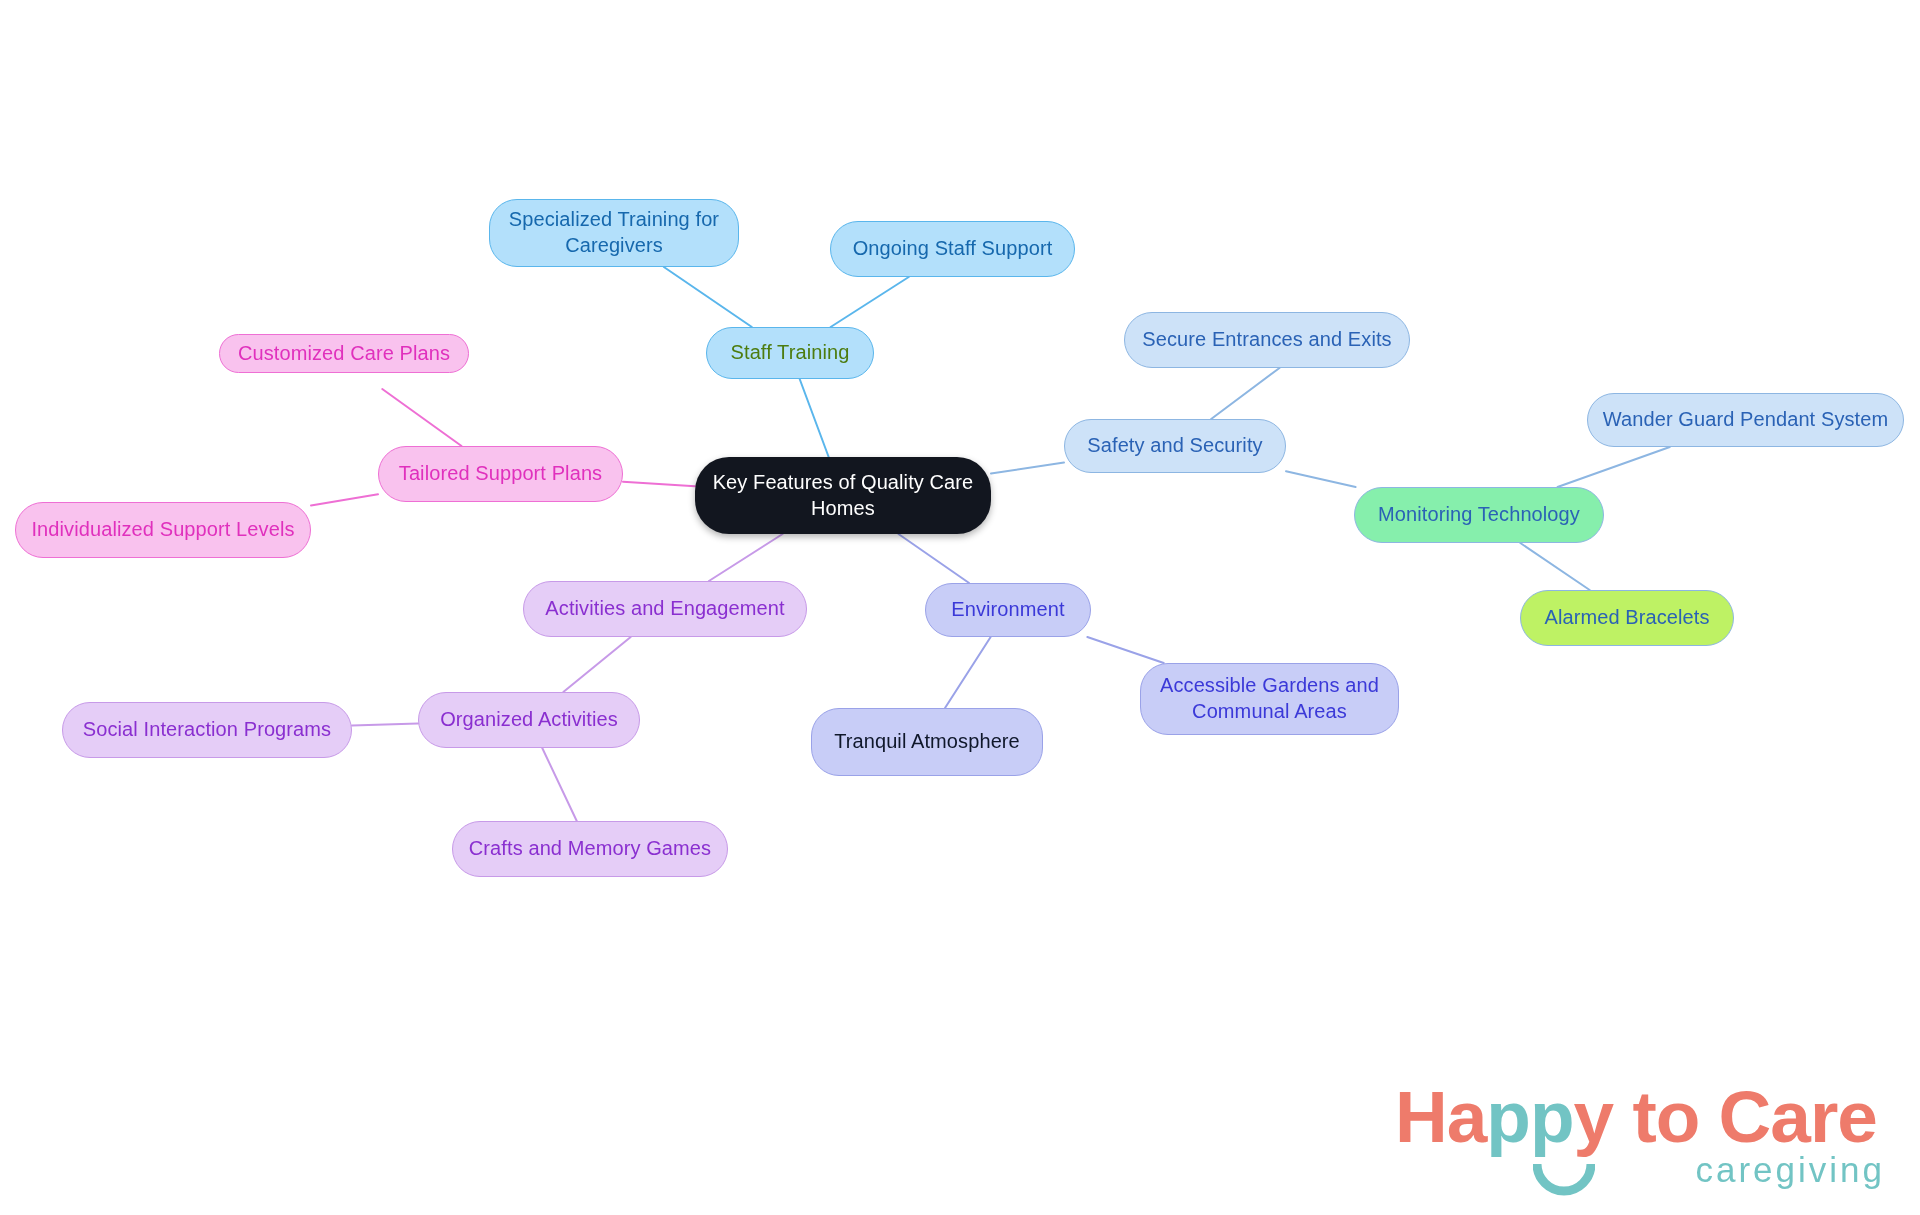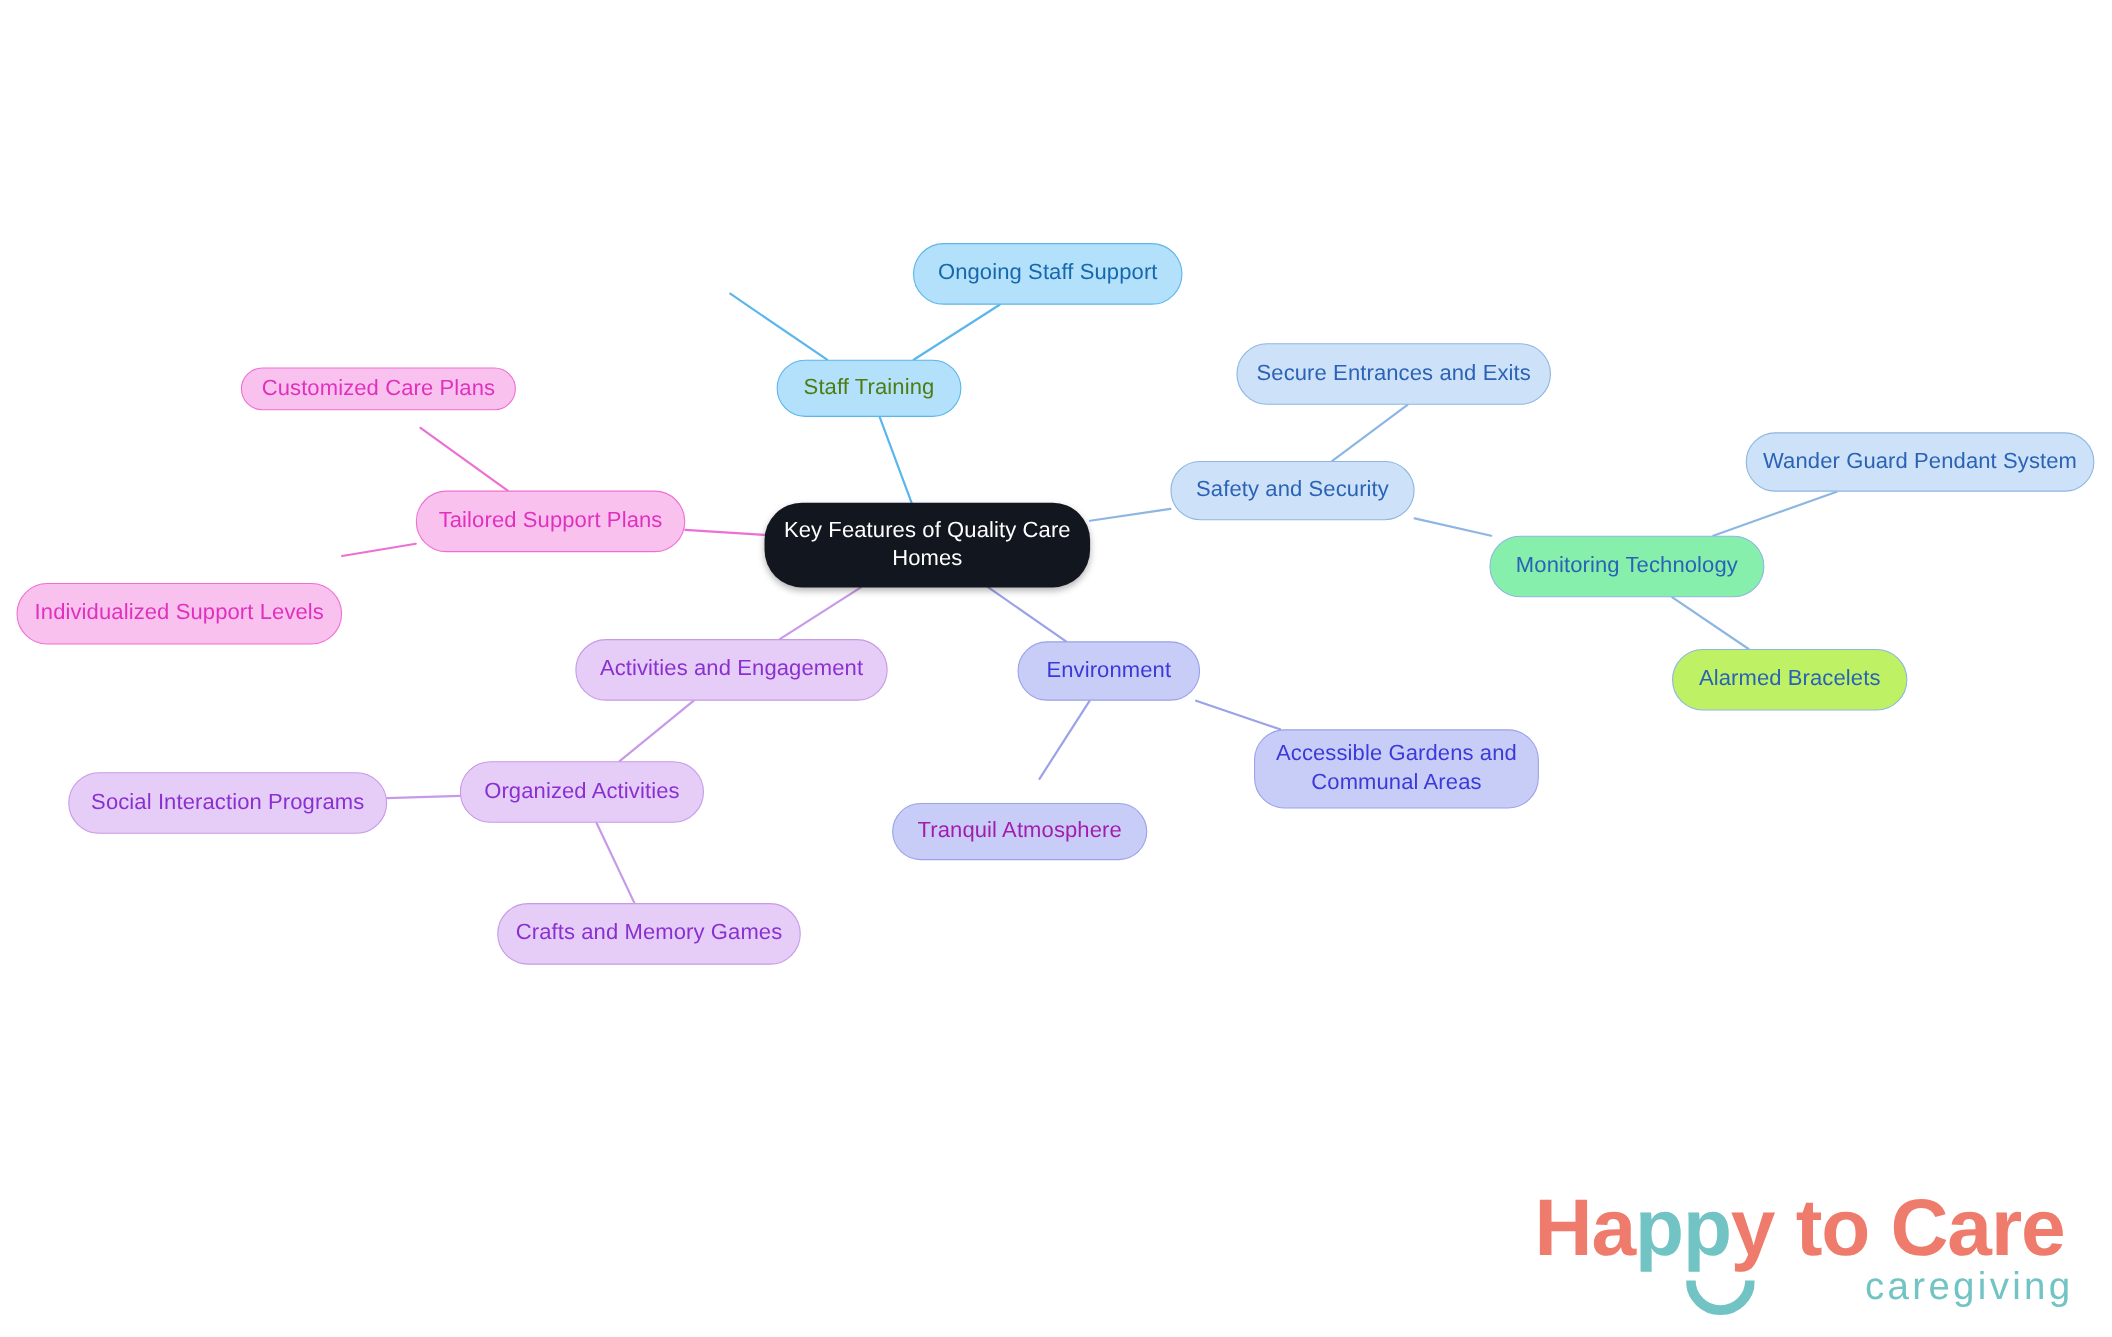--- a/index.html
+++ b/index.html
@@ -118,39 +118,41 @@
       <line x1="418" y1="723.4472049689441" x2="352" y2="725.4968944099379" stroke="#c79ae8" stroke-width="2" stroke-linecap="round"></line>
       <line x1="542.2403100775193" y1="748" x2="576.7596899224807" y2="821" stroke="#c79ae8" stroke-width="2" stroke-linecap="round"></line>
       <line x1="898.4803493449782" y1="534" x2="969.0917030567686" y2="583" stroke="#9aa2e8" stroke-width="2" stroke-linecap="round"></line>
       <line x1="990.6428571428571" y1="637" x2="945" y2="708" stroke="#9aa2e8" stroke-width="2" stroke-linecap="round"></line>
       <line x1="1087.3314606741574" y1="637" x2="1163.7247191011236" y2="663" stroke="#9aa2e8" stroke-width="2" stroke-linecap="round"></line>
     </svg>
 
   <div class="node root" id="node-root" style="left: 695px; top: 457px; width: 296px; height: 77px; background: rgb(18, 22, 31); color: rgb(255, 255, 255);">Key Features of Quality Care Homes</div>
 
   <div class="node branch" id="node-staff-training" style="left: 706px; top: 327px; width: 168px; height: 52px; background: rgb(179, 224, 251); border-color: rgb(90, 182, 236); color: #4d7c0f;">Staff Training</div>
+  <div class="node leaf" id="node-specialized-training-for-caregivers" style="left: 489px; top: 199px; width: 250px; height: 68px; background: rgb(179, 224, 251); border-color: rgb(90, 182, 236); color: rgb(22, 104, 173);">Specialized Training for
+Caregivers</div>
   <div class="node leaf" id="node-ongoing-staff-support" style="left: 830px; top: 221px; width: 245px; height: 56px; background: rgb(179, 224, 251); border-color: rgb(90, 182, 236); color: rgb(22, 104, 173);">Ongoing Staff Support</div>
 
   <div class="node branch" id="node-safety-and-security" style="left: 1064px; top: 419px; width: 222px; height: 54px; background: rgb(205, 226, 248); border-color: rgb(141, 182, 226); color: rgb(42, 98, 181);">Safety and Security</div>
   <div class="node leaf" id="node-secure-entrances-and-exits" style="left: 1124px; top: 312px; width: 286px; height: 56px; background: rgb(205, 226, 248); border-color: rgb(141, 182, 226); color: rgb(42, 98, 181);">Secure Entrances and Exits</div>
   <div class="node leaf" id="node-monitoring-technology" style="left: 1354px; top: 487px; width: 250px; height: 56px; background: #86efac; border-color: rgb(141, 182, 226); color: rgb(42, 98, 181);">Monitoring Technology</div>
   <div class="node leaf" id="node-wander-guard-pendant-system" style="left: 1587px; top: 393px; width: 317px; height: 54px; background: rgb(205, 226, 248); border-color: rgb(141, 182, 226); color: rgb(42, 98, 181);">Wander Guard Pendant System</div>
   <div class="node leaf" id="node-alarmed-bracelets" style="left: 1520px; top: 590px; width: 214px; height: 56px; background: #bef264; border-color: rgb(141, 182, 226); color: rgb(42, 98, 181);">Alarmed Bracelets</div>
 
   <div class="node branch" id="node-tailored-support-plans" style="left: 378px; top: 446px; width: 245px; height: 56px; background: rgb(249, 194, 238); border-color: rgb(238, 111, 212); color: rgb(224, 48, 189);">Tailored Support Plans</div>
   <div class="node leaf" id="node-customized-care-plans" style="left: 219px; top: 334px; width: 250px; height: 39px; background: rgb(249, 194, 238); border-color: rgb(238, 111, 212); color: rgb(224, 48, 189);">Customized Care Plans</div>
-  <div class="node leaf" id="node-individualized-support-levels" style="left: 15px; top: 502px; width: 296px; height: 56px; background: rgb(249, 194, 238); border-color: rgb(238, 111, 212); color: rgb(224, 48, 189); margin-top: 28px;">Individualized Support Levels</div>
+  <div class="node leaf" id="node-individualized-support-levels" style="left: 15px; top: 502px; width: 296px; height: 56px; background: rgb(249, 194, 238); border-color: rgb(238, 111, 212); color: rgb(224, 48, 189);">Individualized Support Levels</div>
 
   <div class="node branch" id="node-activities-and-engagement" style="left: 523px; top: 581px; width: 284px; height: 56px; background: rgb(229, 205, 247); border-color: rgb(199, 154, 232); color: rgb(138, 47, 208);">Activities and Engagement</div>
   <div class="node leaf" id="node-social-interaction-programs" style="left: 62px; top: 702px; width: 290px; height: 56px; background: rgb(229, 205, 247); border-color: rgb(199, 154, 232); color: rgb(138, 47, 208);">Social Interaction Programs</div>
   <div class="node leaf" id="node-organized-activities" style="left: 418px; top: 692px; width: 222px; height: 56px; background: rgb(229, 205, 247); border-color: rgb(199, 154, 232); color: rgb(138, 47, 208);">Organized Activities</div>
   <div class="node leaf" id="node-crafts-and-memory-games" style="left: 452px; top: 821px; width: 276px; height: 56px; background: rgb(229, 205, 247); border-color: rgb(199, 154, 232); color: rgb(138, 47, 208);">Crafts and Memory Games</div>
 
   <div class="node branch" id="node-environment" style="left: 925px; top: 583px; width: 166px; height: 54px; background: rgb(200, 205, 247); border-color: rgb(154, 162, 232); color: rgb(59, 57, 216);">Environment</div>
-  <div class="node leaf" id="node-tranquil-atmosphere" style="left: 811px; top: 708px; width: 232px; height: 52px; background: rgb(200, 205, 247); border-color: rgb(154, 162, 232); color: #a21caf; margin-top: 22px;">Tranquil Atmosphere</div>
+  <div class="node leaf" id="node-tranquil-atmosphere" style="left: 811px; top: 708px; width: 232px; height: 68px; background: rgb(200, 205, 247); border-color: rgb(154, 162, 232); color: #0f172a;">Tranquil Atmosphere</div>
   <div class="node leaf" id="node-accessible-gardens-and-communal-areas" style="left: 1140px; top: 663px; width: 259px; height: 72px; background: rgb(200, 205, 247); border-color: rgb(154, 162, 232); color: rgb(59, 57, 216);">Accessible Gardens and
 Communal Areas</div>
 
   <div id="logo">
     <div id="logo-word">
       <span class="lg-coral">Ha</span><span class="lg-teal">pp</span><span class="lg-coral">y</span><span class="lg-coral"> to Care</span>
     </div>
     <svg id="logo-smile" viewBox="0 0 62 34">
       <path d="M4 2 A27 27 0 0 0 58 2" fill="none" stroke="#72c4c4" stroke-width="9" stroke-linecap="butt"></path>
     </svg>

